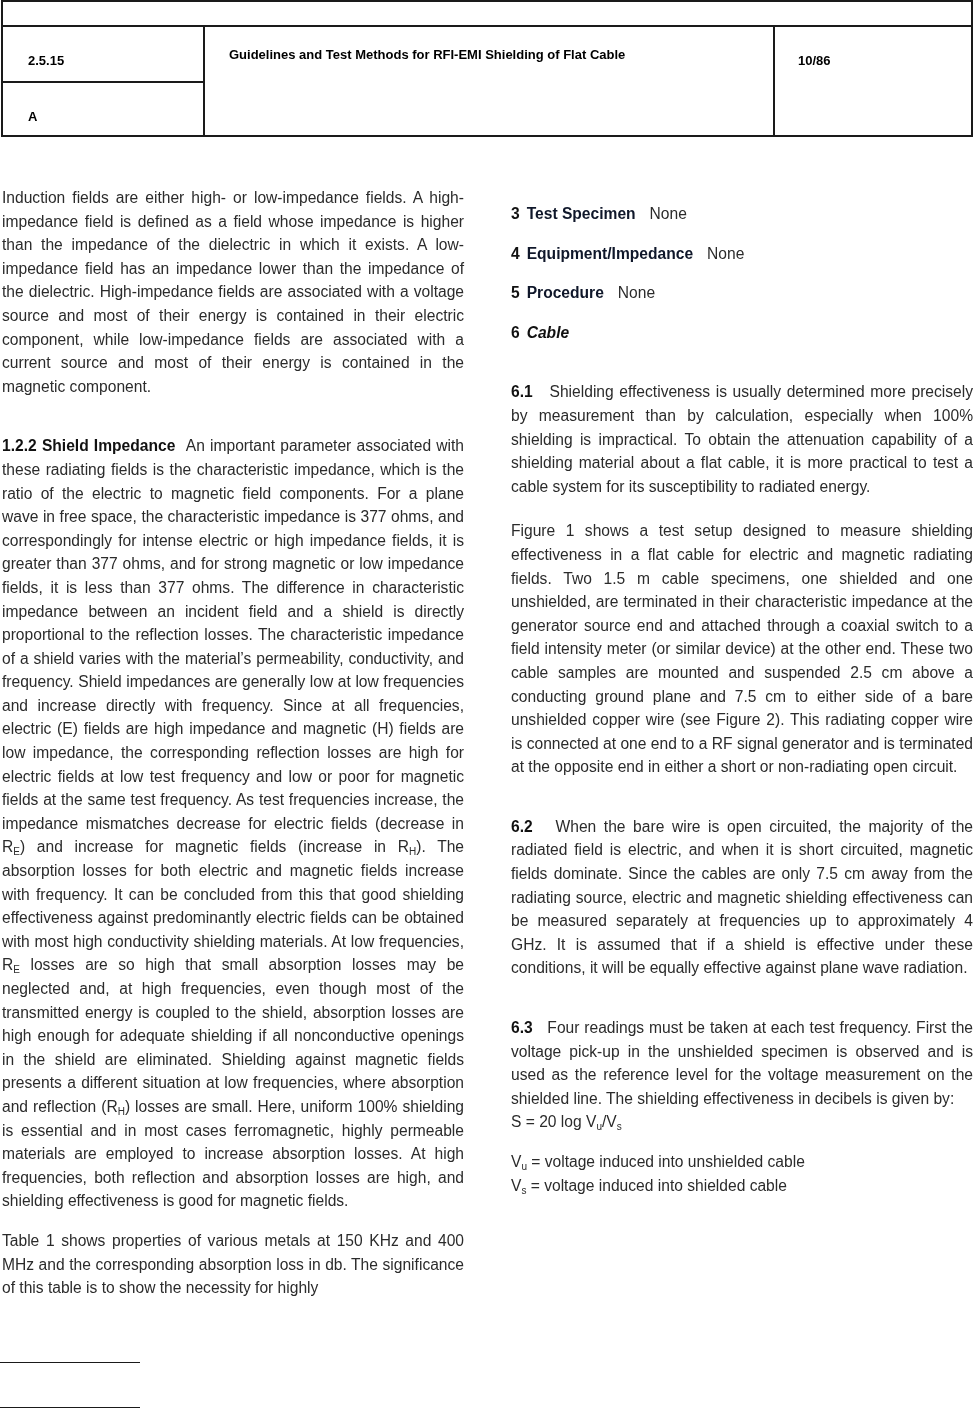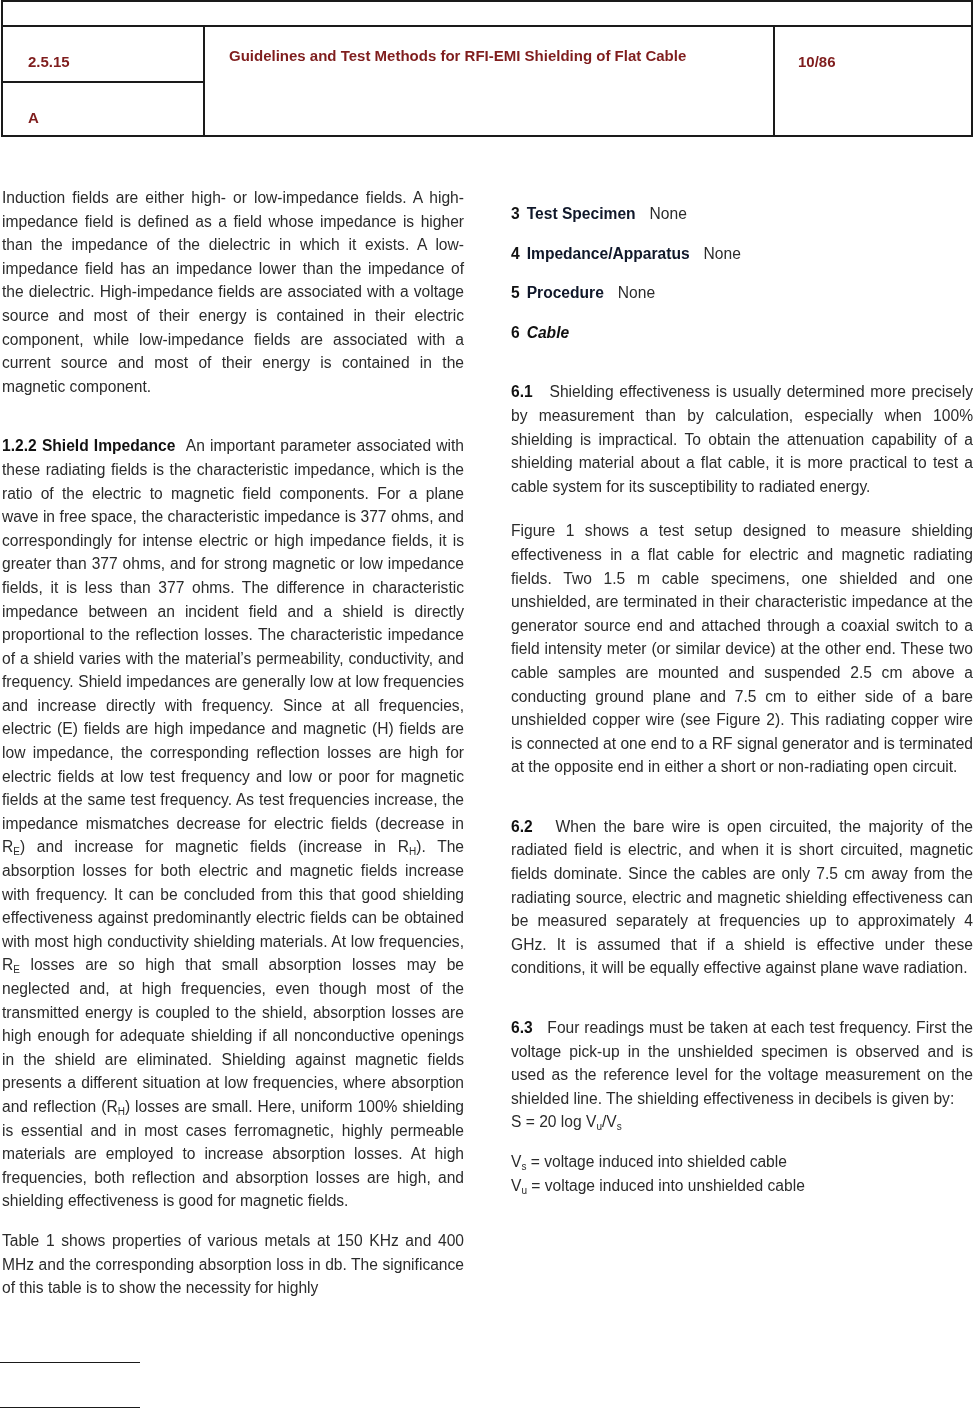--- a/index.html
+++ b/index.html
@@ -12,21 +12,21 @@
   .hdr {
     position: absolute; left: 1px; top: 0px; width: 972px; height: 137px;
     border: 2px solid #1a1a1a; box-sizing: border-box;
   }
   .hdr .topstrip { position: absolute; left: 0; top: 0; right: 0; height: 23px; border-bottom: 2px solid #1a1a1a; }
   .hdr .c-left { position: absolute; left: 0; top: 25px; width: 200px; bottom: 0; border-right: 2px solid #1a1a1a; }
   .hdr .c-left .r1 { position: absolute; left: 0; top: 0; right: 0; height: 54px; border-bottom: 2px solid #1a1a1a; }
   .hdr .c-mid { position: absolute; left: 202px; top: 25px; width: 568px; bottom: 0; border-right: 2px solid #1a1a1a; }
   .hdr .c-right { position: absolute; left: 772px; top: 25px; right: 0; bottom: 0; }
   .hdr .txt {
-    position: absolute; font-weight: bold; font-size: 15px; color: #7f1d1d; white-space: nowrap;
+    position: absolute; font-weight: bold; font-size: 13px; color: #000000; white-space: nowrap;
   }
   .num-id { left: 25px; top: 26px; }
   .rev { left: 25px; top: 82px; }
   .title { left: 24px; top: 20px; text-align: right; }
   .page { left: 23px; top: 26px; }
 
   
   .col { position: absolute; font-size: 15.6px; line-height: 23.6px; text-align: justify; color: #2b2b2b; }
   .col-left { left: 2px; top: 186px; width: 462px; }
   .col-right { left: 511px; top: 186px; width: 462px; }
@@ -68,35 +68,35 @@
   <p>Induction fields are either high- or low-impedance fields. A high-impedance field is defined as a field whose impedance is higher than the impedance of the dielectric in which it exists. A low-impedance field has an impedance lower than the impedance of the dielectric. High-impedance fields are associated with a voltage source and most of their energy is contained in their electric component, while low-impedance fields are associated with a current source and most of their energy is contained in the magnetic component.</p>
 
   <p class="gap-big"><b>1.2.2 Shield Impedance</b>&nbsp;&nbsp;<span>An important parameter associated with these radiating fields is the characteristic impedance, which is the ratio of the electric to magnetic field components. For a plane wave in free space, the characteristic impedance is 377 ohms, and correspondingly for intense electric or high impedance fields, it is greater than 377 ohms, and for strong magnetic or low impedance fields, it is less than 377 ohms. The difference in characteristic impedance between an incident field and a shield is directly proportional to the reflection losses. The characteristic impedance of a shield varies with the material’s permeability, conductivity, and frequency. Shield impedances are generally low at low frequencies and increase directly with frequency. Since at all frequencies, electric (E) fields are high impedance and magnetic (H) fields are low impedance, the corresponding reflection losses are high for electric fields at low test frequency and low or poor for magnetic fields at the same test frequency. As test frequencies increase, the impedance mismatches decrease for electric fields (decrease in R</span><sub>E</sub><span>) and increase for magnetic fields (increase in R</span><sub>H</sub><span>). The absorption losses for both electric and magnetic fields increase with frequency. It can be concluded from this that good shielding effectiveness against predominantly electric fields can be obtained with most high conductivity shielding materials. At low frequencies, R</span><sub>E</sub><span> losses are so high that small absorption losses may be neglected and, at high frequencies, even though most of the transmitted energy is coupled to the shield, absorption losses are high enough for adequate shielding if all nonconductive openings in the shield are eliminated. Shielding against magnetic fields presents a different situation at low frequencies, where absorption and reflection (R</span><sub>H</sub><span>) losses are small. Here, uniform 100% shielding is essential and in most cases ferromagnetic, highly permeable materials are employed to increase absorption losses. At high frequencies, both reflection and absorption losses are high, and shielding effectiveness is good for magnetic fields.</span></p>
 
   <p class="gap-mid">Table 1 shows properties of various metals at 150 KHz and 400 MHz and the corresponding absorption loss in db. The significance of this table is to show the necessity for highly</p>
 </div>
 
 <div class="col col-right">
 
   <p class="sect gap-mid"><span class="n">3</span><span class="t">Test Specimen</span><span>None</span></p>
-  <p class="sect gap-mid"><span class="n">4</span><span class="t">Impedance/Apparatus</span><span>None</span></p>
+  <p class="sect gap-mid"><span class="n">4</span><span class="t">Equipment/Impedance</span><span>None</span></p>
   <p class="sect gap-mid"><span class="n">5</span><span class="t">Procedure</span><span>None</span></p>
   <p class="sect gap-mid"><span class="n">6</span><span class="ti">Cable</span></p>
 
   <p class="gap-big"><b>6.1</b>&nbsp;&nbsp;&nbsp;<span>Shielding effectiveness is usually determined more precisely by measurement than by calculation, especially when 100% shielding is impractical. To obtain the attenuation capability of a shielding material about a flat cable, it is more practical to test a cable system for its susceptibility to radiated energy.</span></p>
 
   <p class="gap-sm">Figure 1 shows a test setup designed to measure shielding effectiveness in a flat cable for electric and magnetic radiating fields. Two 1.5 m cable specimens, one shielded and one unshielded, are terminated in their characteristic impedance at the generator source end and attached through a coaxial switch to a field intensity meter (or similar device) at the other end. These two cable samples are mounted and suspended 2.5 cm above a conducting ground plane and 7.5 cm to either side of a bare unshielded copper wire (see Figure 2). This radiating copper wire is connected at one end to a RF signal generator and is terminated at the opposite end in either a short or non-radiating open circuit.</p>
 
   <p class="gap-big"><b>6.2</b>&nbsp;&nbsp;&nbsp;<span>When the bare wire is open circuited, the majority of the radiated field is electric, and when it is short circuited, magnetic fields dominate. Since the cables are only 7.5 cm away from the radiating source, electric and magnetic shielding effectiveness can be measured separately at frequencies up to approximately 4 GHz. It is assumed that if a shield is effective under these conditions, it will be equally effective against plane wave radiation.</span></p>
 
   <p class="gap-big"><b>6.3</b>&nbsp;&nbsp;&nbsp;<span>Four readings must be taken at each test frequency. First the voltage pick-up in the unshielded specimen is observed and is used as the reference level for the voltage measurement on the shielded line. The shielding effectiveness in decibels is given by:</span></p>
 
   <p class="formula"><span>S = 20 log V</span><sub>u</sub><span>/V</span><sub>s</sub></p>
 
 
   <div class="defs gap-mid">
+    <p><span>V</span><sub>u</sub><span> = voltage induced into unshielded cable</span></p>
     <p><span>V</span><sub>s</sub><span> = voltage induced into shielded cable</span></p>
-    <p><span>V</span><sub>u</sub><span> = voltage induced into unshielded cable</span></p>
   </div>
 </div>
 
 <div class="fnrule" style="top:1362px;"></div>
 <div class="fnrule" style="top:1407px;"></div>
 
 </body></html>

